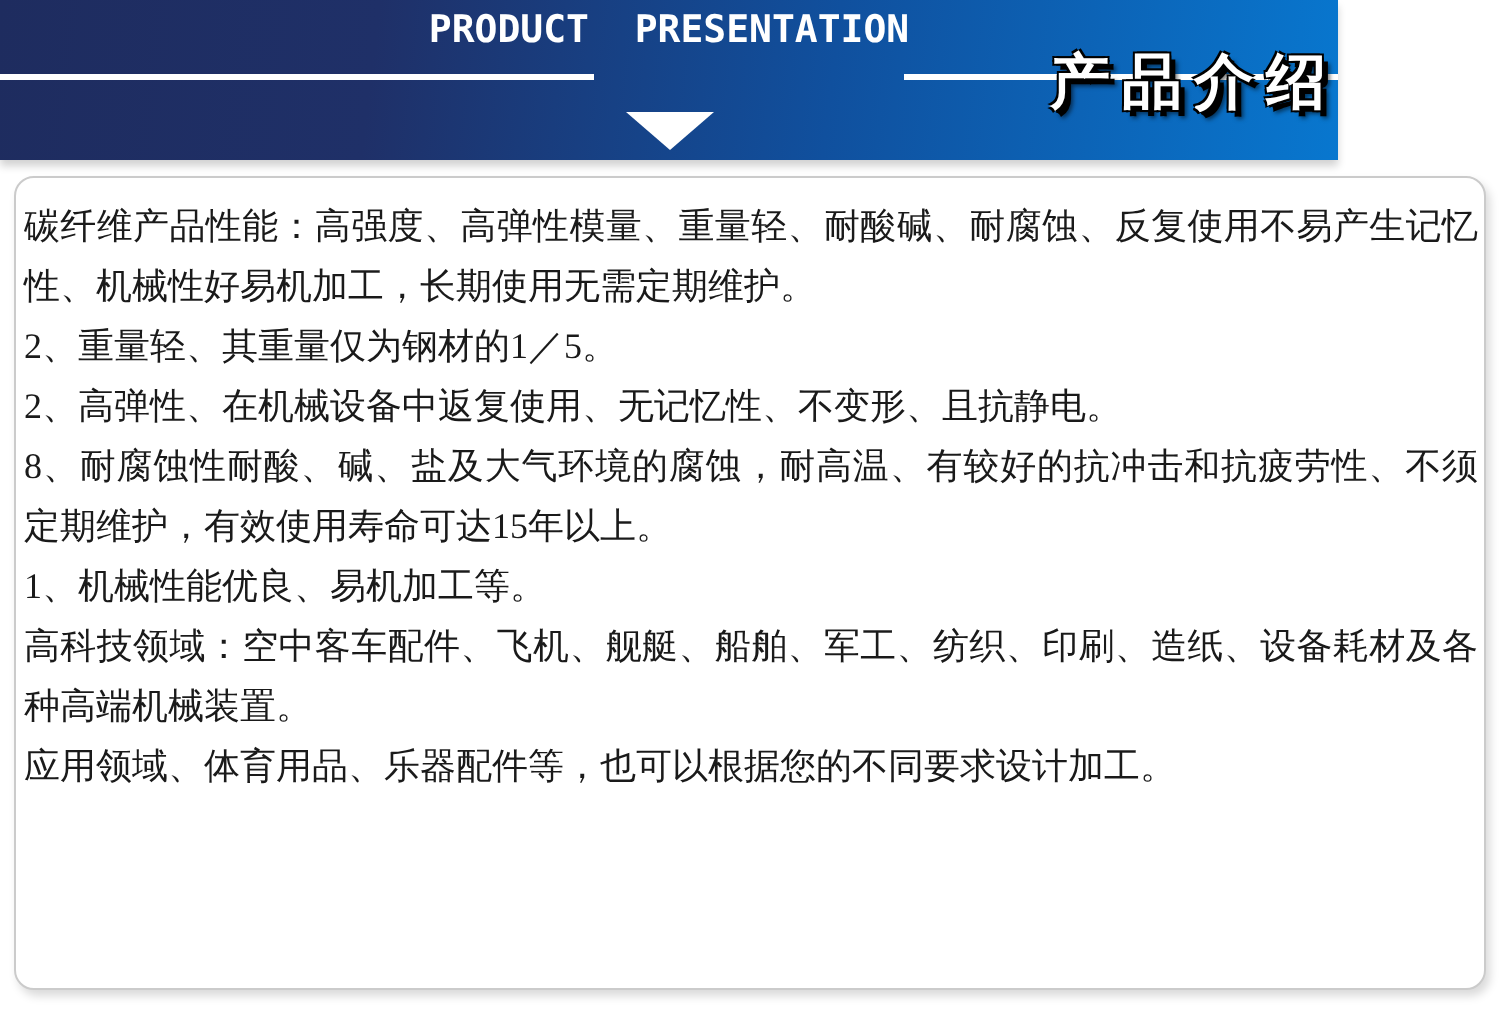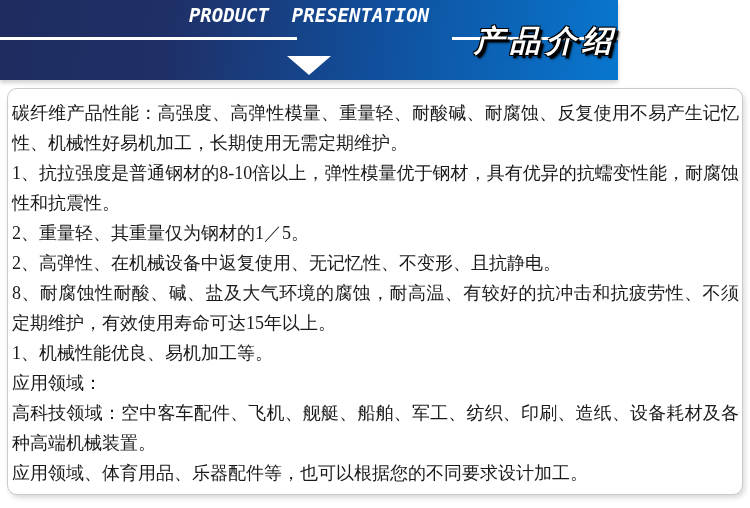--- a/index.html
+++ b/index.html
@@ -12,25 +12,24 @@
     width: 750px;
     height: 508px;
     background: #ffffff;
     overflow: hidden;
     font-family: "Liberation Serif", "DejaVu Serif", serif;
   }
 
   
   .banner {
     position: relative;
-    width: 618px;
+    width: 669px;
     height: 80px;
     background: linear-gradient(97deg, #1e2c5f 0%, #1f3068 28%, #10509e 62%, #0877cf 100%);
     box-shadow: 0 3px 4px rgba(0,0,0,0.18);
-    font-style: italic;
   }
   .banner-line {
     position: absolute;
     top: 37px;
     height: 3px;
     background: #ffffff;
   }
   .banner-line-left  { left: 0;  width: 297px; }
   .banner-line-right { left: 452px; right: 0; }
 
@@ -108,23 +107,21 @@
   <header class="banner">
     <div class="banner-line banner-line-left"></div>
     <div class="banner-line banner-line-right"></div>
     <div class="title-en">PRODUCT  PRESENTATION</div>
     <div class="title-zh">产品介绍</div>
     <div class="triangle-down"></div>
   </header>
 
   <main class="content-box">
     <p>碳纤维产品性能：高强度、高弹性模量、重量轻、耐酸碱、耐腐蚀、反复使用不易产生记忆性、机械性好易机加工，长期使用无需定期维护。</p>
-    <p>1、抗拉强度是普通钢材的8-10倍以上，弹性模量优于钢材，具有优异的抗蠕变性能，耐腐蚀性和抗震性。</p>
     <p>2、重量轻、其重量仅为钢材的1／5。</p>
     <p>2、高弹性、在机械设备中返复使用、无记忆性、不变形、且抗静电。</p>
     <p>8、耐腐蚀性耐酸、碱、盐及大气环境的腐蚀，耐高温、有较好的抗冲击和抗疲劳性、不须定期维护，有效使用寿命可达15年以上。</p>
     <p>1、机械性能优良、易机加工等。</p>
-    <p>应用领域：</p>
     <p>高科技领域：空中客车配件、飞机、舰艇、船舶、军工、纺织、印刷、造纸、设备耗材及各种高端机械装置。</p>
     <p>应用领域、体育用品、乐器配件等，也可以根据您的不同要求设计加工。</p>
   </main>
 
 </div>
 
 </body></html>

